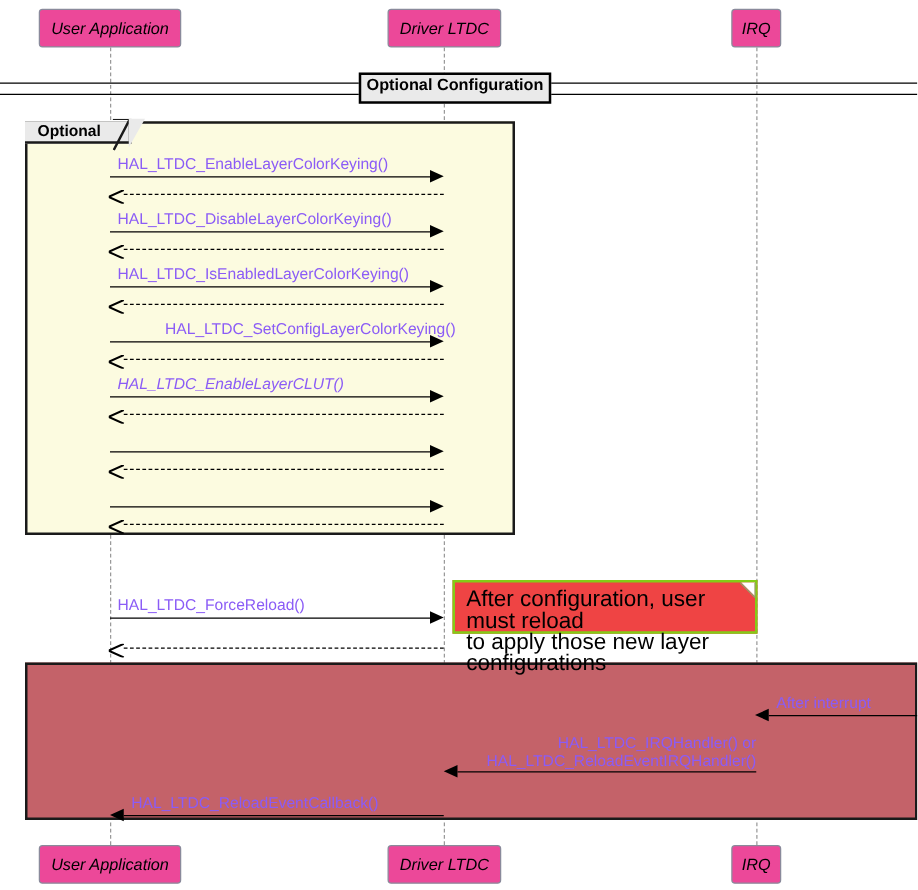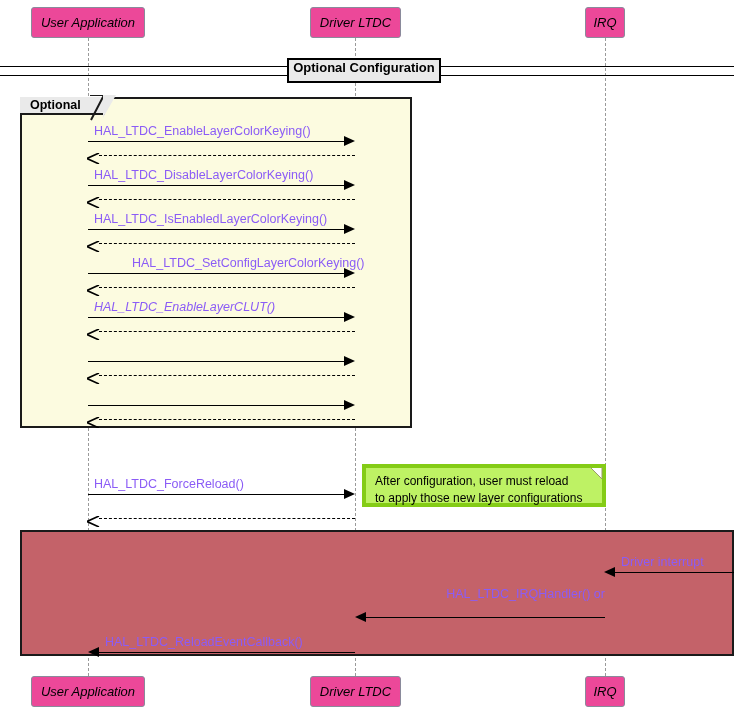--- a/index.html
+++ b/index.html
@@ -143,24 +143,24 @@
     color: #8b5cf6;
     white-space: nowrap;
     line-height: 14px;
     z-index: 18;
   }
   .msg-label.two-line { line-height: 15px; }
   
   .note {
     position: absolute;
     box-sizing: border-box;
-    background: #bef264;
-    border: 4px solid #84cc16;
+    background: #ef4444;
+    border: 2px solid #84cc16;
     color: #000000;
-    font-size: 12px;
+    font-size: 18px;
     line-height: 17px;
     padding: 5px 8px 5px 9px;
     z-index: 25;
   }
   .note .fold {
     position: absolute;
     top: 0;
     right: 0;
     width: 0;
     height: 0;
@@ -301,26 +301,27 @@
     <span class="fold"></span>
     <span class="fold-edge">
       <svg width="13" height="13" viewBox="0 0 13 13">
           <path d="M0,0 L12,12 M12,0 L12,12" fill="none" stroke="#9a9a6a" stroke-width="1"></path>
         </svg>
     </span>
   </div>
 
   <div class="group interrupt" style="left:20px; top:530px; width:714px; height:126px;"></div>
 
-  <div class="msg-label" style="left:621px; top:555px;">Driver interrupt</div>
+  <div class="msg-label" style="left:621px; top:555px;">After interrupt</div>
   <div class="msg-line solid" style="left:615px; top:572px; width:119px;"></div>
   <div class="arrowhead left" style="left:604px; top:567px;"></div>
 
   <div class="msg-label two-line" style="left:372px; top:587px; text-align:right; width:233px;">
     <div>HAL_LTDC_IRQHandler() or</div>
+    <div>HAL_LTDC_ReloadEventIRQHandler()</div>
   </div>
   <div class="msg-line solid" style="left:366px; top:617px; width:239px;"></div>
   <div class="arrowhead left" style="left:355px; top:612px;"></div>
 
   <div class="msg-label" style="left:105px; top:635px;">HAL_LTDC_ReloadEventCallback()</div>
   <div class="msg-line solid" style="left:99px; top:652px; width:256px;"></div>
   <div class="arrowhead left" style="left:88px; top:647px;"></div>
 
   <div class="participant" style="left:31px; top:676px; width:114px; height:31px;">
     <span>User Application</span>

